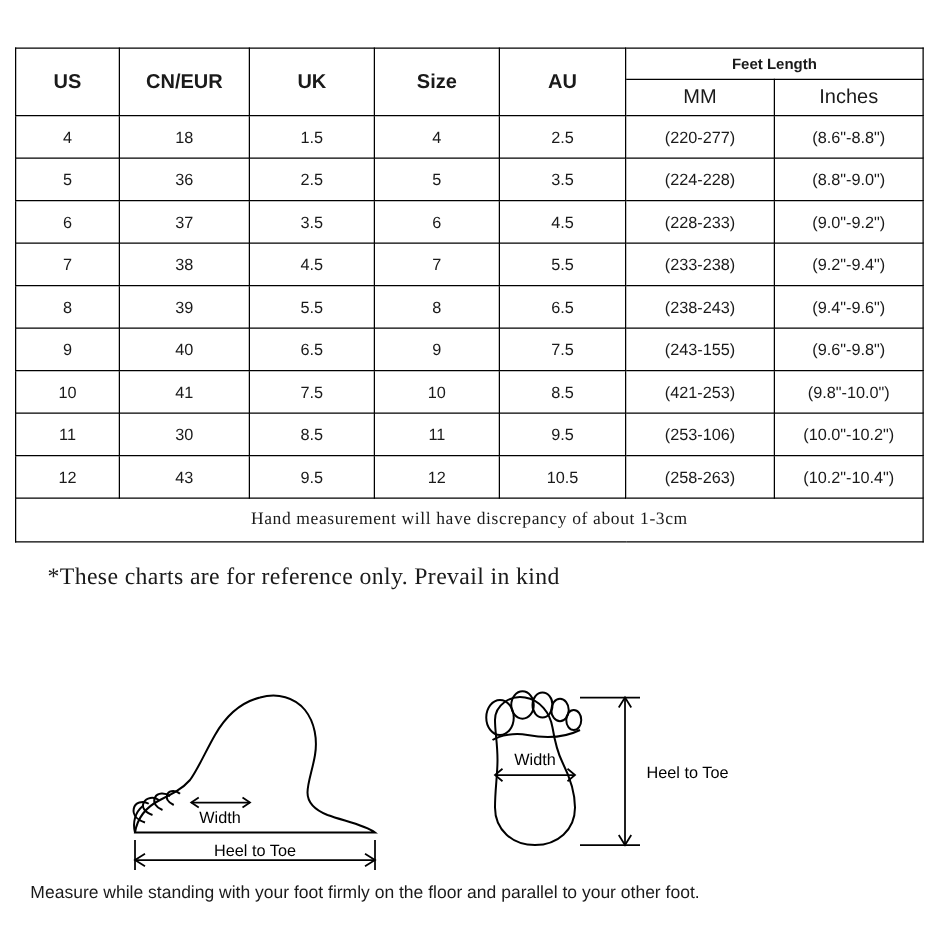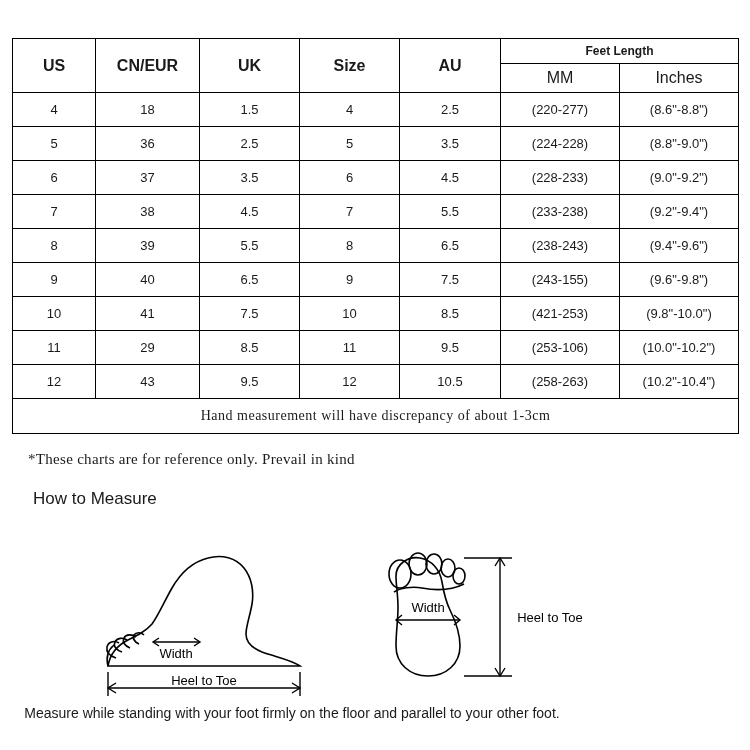--- a/index.html
+++ b/index.html
@@ -62,24 +62,24 @@
   }
   table.size-chart td.note {
     height: 34px;
     font-family: Liberation Serif, serif;
     font-size: 14px;
     letter-spacing: .5px;
   }
   
   .ref-note {
     position: absolute;
-    left: 28px;
+    left: 38px;
     top: 451px;
     font-family: "Liberation Serif", serif;
-    font-size: 15px;
+    font-size: 19px;
     letter-spacing: .3px;
   }
   .how-title {
     position: absolute;
     left: 33px;
     top: 489px;
     font-size: 17px;
   }
   .how-sub {
     position: absolute;
@@ -194,21 +194,21 @@
           <td class="data">10</td>
           <td class="data">41</td>
           <td class="data">7.5</td>
           <td class="data">10</td>
           <td class="data">8.5</td>
           <td class="data">(421-253)</td>
           <td class="data">(9.8"-10.0")</td>
         </tr>
         <tr>
           <td class="data">11</td>
-          <td class="data">29</td>
+          <td class="data">30</td>
           <td class="data">8.5</td>
           <td class="data">11</td>
           <td class="data">9.5</td>
           <td class="data">(253-106)</td>
           <td class="data">(10.0"-10.2")</td>
         </tr>
         <tr>
           <td class="data">12</td>
           <td class="data">43</td>
           <td class="data">9.5</td>
@@ -218,21 +218,20 @@
           <td class="data">(10.2"-10.4")</td>
         </tr>
         <tr>
           <td class="note" colspan="7">Hand measurement will have discrepancy of about 1-3cm</td>
         </tr>
       </tbody>
     </table>
   </div>
 
   <div class="ref-note">*These charts are for reference only. Prevail in kind</div>
-  <div class="how-title">How to Measure</div>
 
   <div class="diagram">
     <svg width="640" height="168" viewBox="0 0 640 168" xmlns="http://www.w3.org/2000/svg">
 
       <g fill="none" stroke="#000000" stroke-width="1.6">
         <path d="M48 130 C 50 118, 56 110, 68 104 C 78 99, 86 95, 92 88
                  C 98 80, 104 66, 112 52 C 120 38, 132 26, 148 22
                  C 162 18, 176 22, 184 32 C 192 42, 194 56, 192 68
                  C 190 80, 186 90, 186 98 C 186 106, 192 112, 202 116
                  C 216 121, 232 124, 240 130

